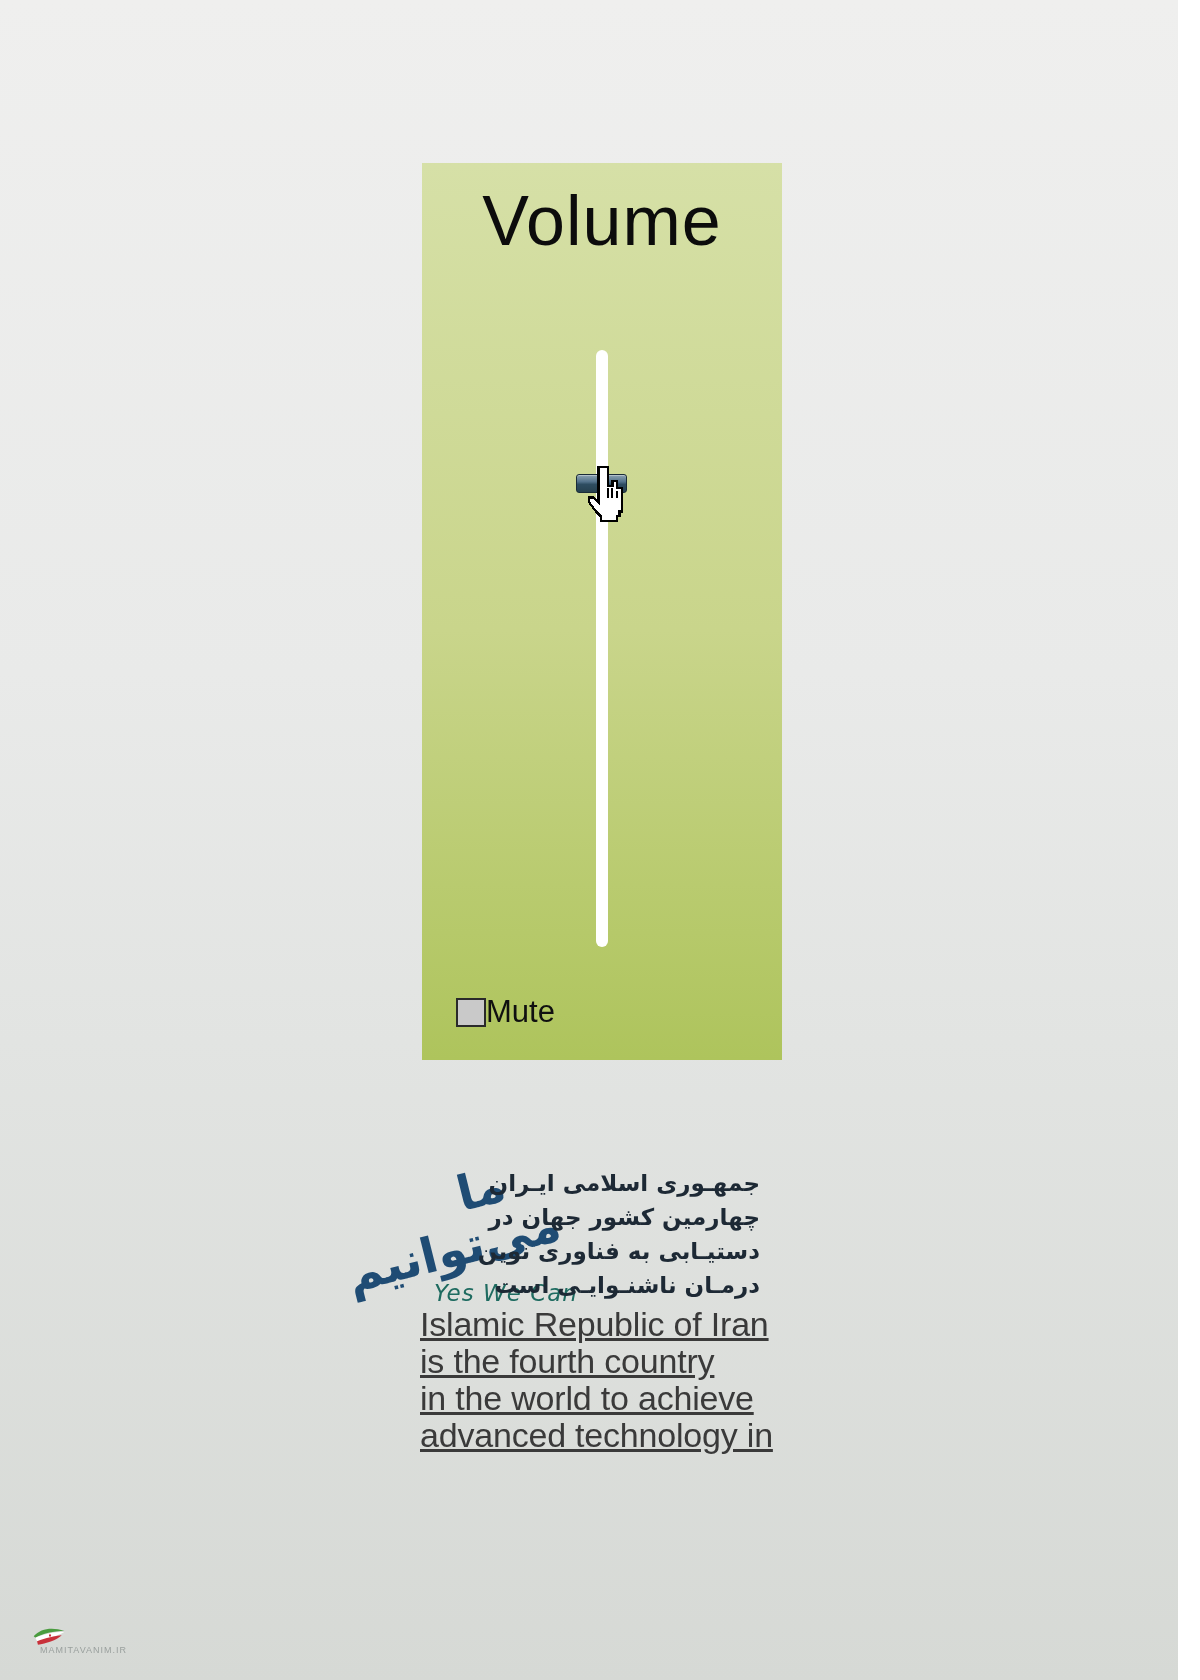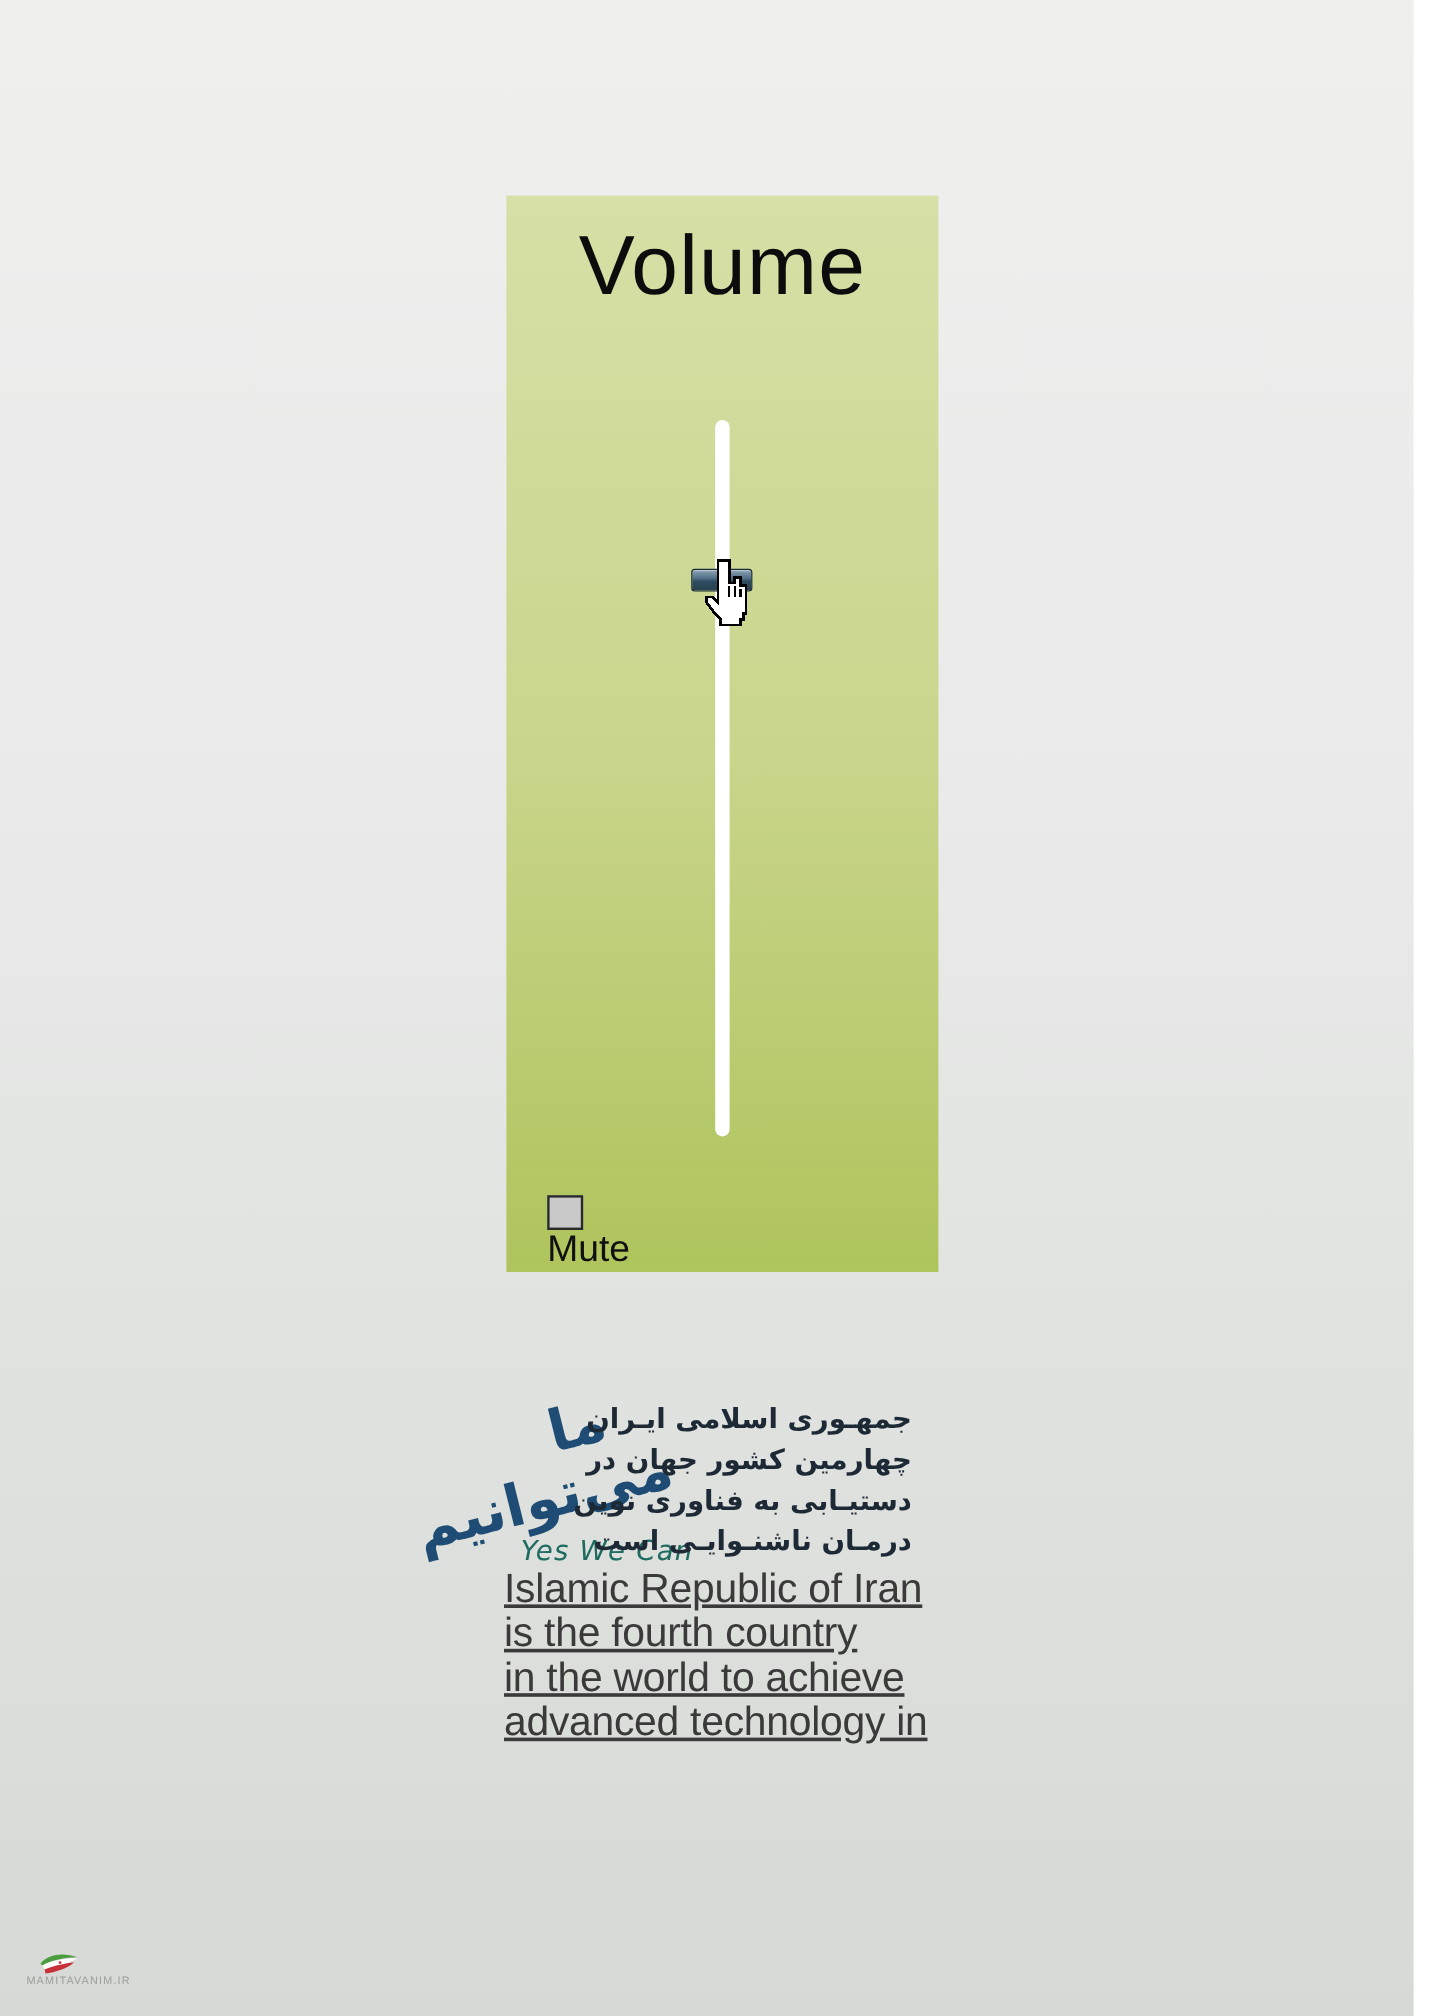--- a/index.html
+++ b/index.html
@@ -21,21 +21,21 @@
     position:absolute;left:174px;top:187px;width:12px;height:597px;
     background:#ffffff;border-radius:7px;
   }
   .handle{
     position:absolute;left:154px;top:311px;width:51px;height:19px;border-radius:3px;
     background:linear-gradient(180deg,#8da3b1 0%,#52718a 40%,#2e4d61 55%,#27414f 100%);
     border:1px solid #1a2c38;box-sizing:border-box;
     box-shadow:inset 0 1px 0 rgba(255,255,255,.35);
   }
   .cursor{position:absolute;left:160px;top:301px;width:42px;height:60px;}
-  .mute-row{position:absolute;left:34px;top:833px;display:flex;align-items:flex-start;flex-direction:column;}
+  .mute-row{position:absolute;left:34px;top:833px;display:flex;align-items:flex-end;}
   .checkbox{
     width:26px;height:25px;background:#c9c9c9;border:2px solid #2a2a2a;
     flex:0 0 auto;
   }
   .mute-label{font-size:31px;color:#101010;line-height:31px;}
 
   
   .callig{
     position:absolute;left:420px;top:1162px;width:136px;height:112px;
     font-family:"DejaVu Sans",sans-serif;font-weight:bold;font-size:48px;line-height:52px;
@@ -59,21 +59,21 @@
   .en{
     position:absolute;left:420px;top:1306px;
     font-size:34px;line-height:37px;color:#3a3a3a;letter-spacing:-0.2px;text-decoration:underline;
   }
   .en div{white-space:nowrap;}
 
   
   .footer{position:absolute;left:22px;top:1626px;}
   .footer svg{display:block;margin-left:10px;}
   .site{
-    font-size:9px;letter-spacing:1px;color:#9aa09e;margin-top:-3px;margin-left:0;
+    font-size:9px;letter-spacing:1px;color:#9aa09e;margin-top:-3px;margin-left:18px;
     font-family:"Liberation Sans",sans-serif;
   }
 </style>
 </head>
 <body>
 
 <div class="poster">
 
   <section class="panel">
     <h1 class="panel-title">Volume</h1>

